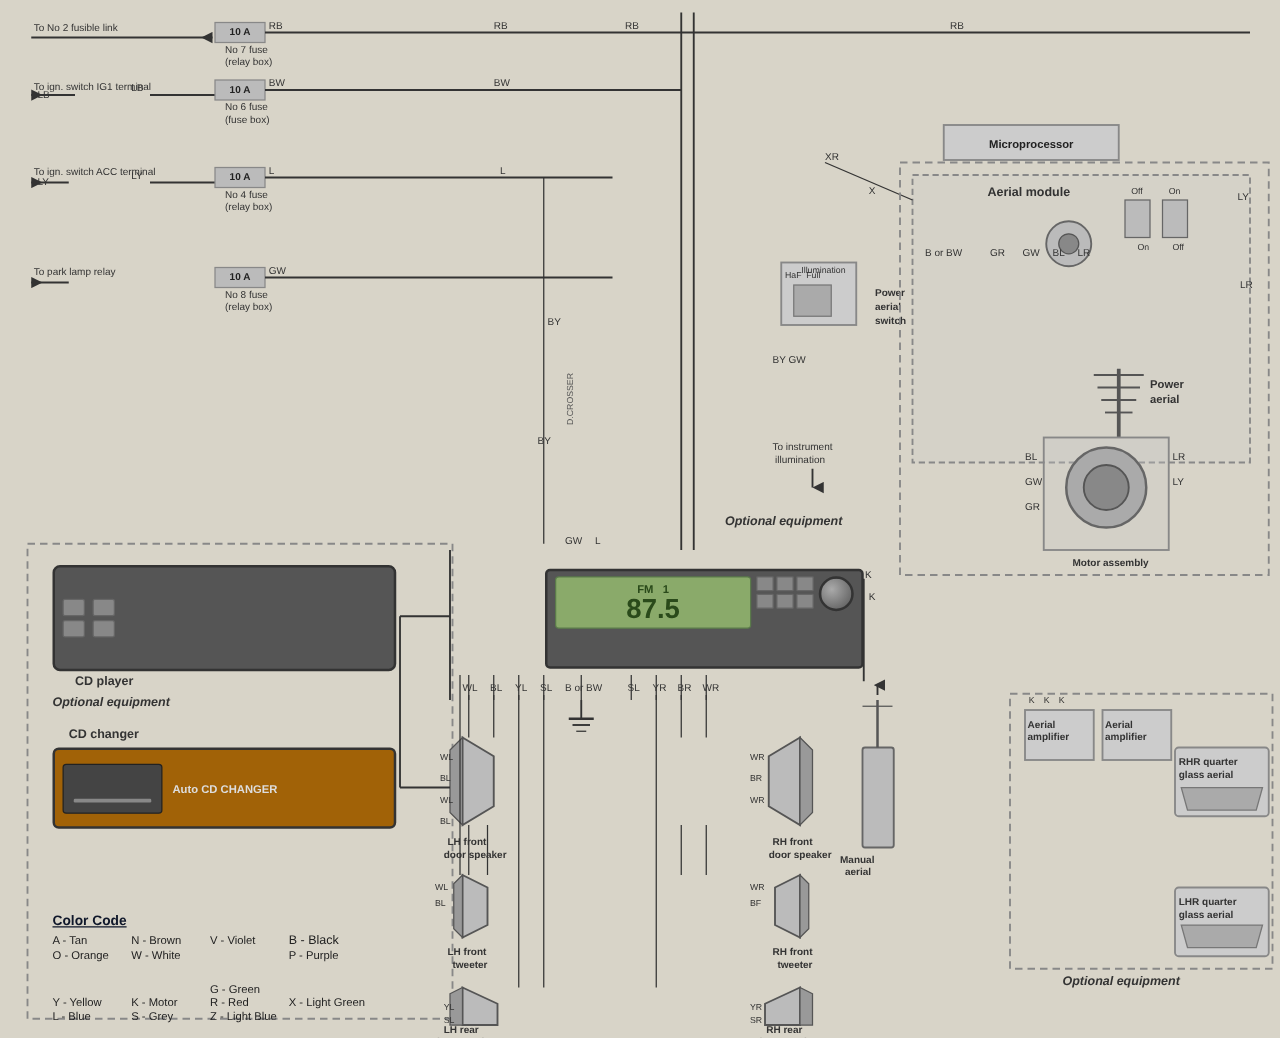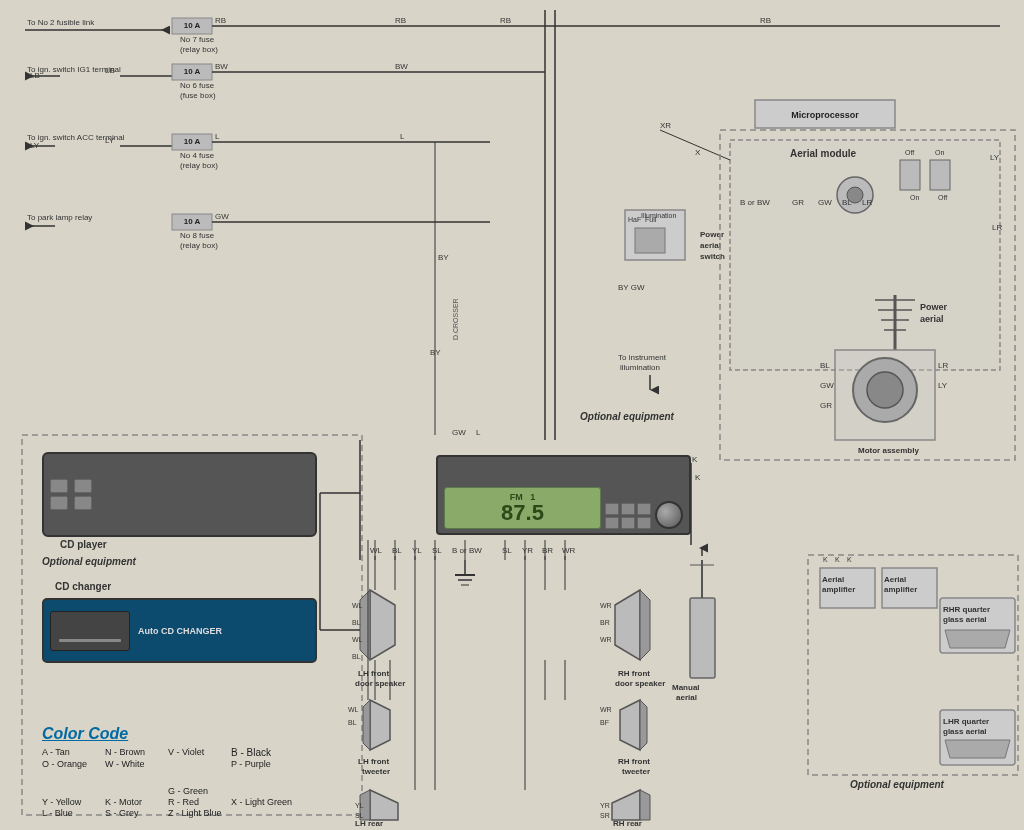--- a/index.html
+++ b/index.html
@@ -95,21 +95,21 @@
     .radio-unit {
       position: absolute;
       top: 455px;
       left: 436px;
       width: 255px;
       height: 80px;
       background: #555;
       border-radius: 4px;
       border: 2px solid #333;
       display: flex;
-      align-items: flex-end;
+      align-items: flex-start;
       padding: 4px 6px;
       gap: 4px;
     }
 
     .radio-display {
       flex: 1;
       background: #8aaa6a;
       border: 1px solid #5a7a4a;
       border-radius: 3px;
       padding: 4px;
@@ -155,21 +155,21 @@
       border: 2px solid #333;
     }
 
     
     .cd-changer {
       position: absolute;
       top: 598px;
       left: 42px;
       width: 275px;
       height: 65px;
-      background: #0c4a6e;
+      background: #a16207;
       border-radius: 5px;
       border: 2px solid #333;
       display: flex;
       align-items: center;
       padding: 6px;
       gap: 8px;
     }
 
     .changer-slot {
       width: 80px;
@@ -200,26 +200,25 @@
 
     
     .color-code {
       position: absolute;
       bottom: 12px;
       left: 42px;
       width: 250px;
     }
 
     .color-code-title {
-      font-size: 16px;
+      font-size: 11px;
       font-weight: bold;
-      font-style: italic;
       text-decoration: underline;
       margin-bottom: 4px;
-      color: #0369a1;
+      color: #0f172a;
     }
 
     .color-grid {
       display: grid;
       grid-template-columns: 1fr 1fr 1fr 1fr;
       gap: 1px 6px;
       font-size: 9px;
       color: #222;
     }
   </style>

